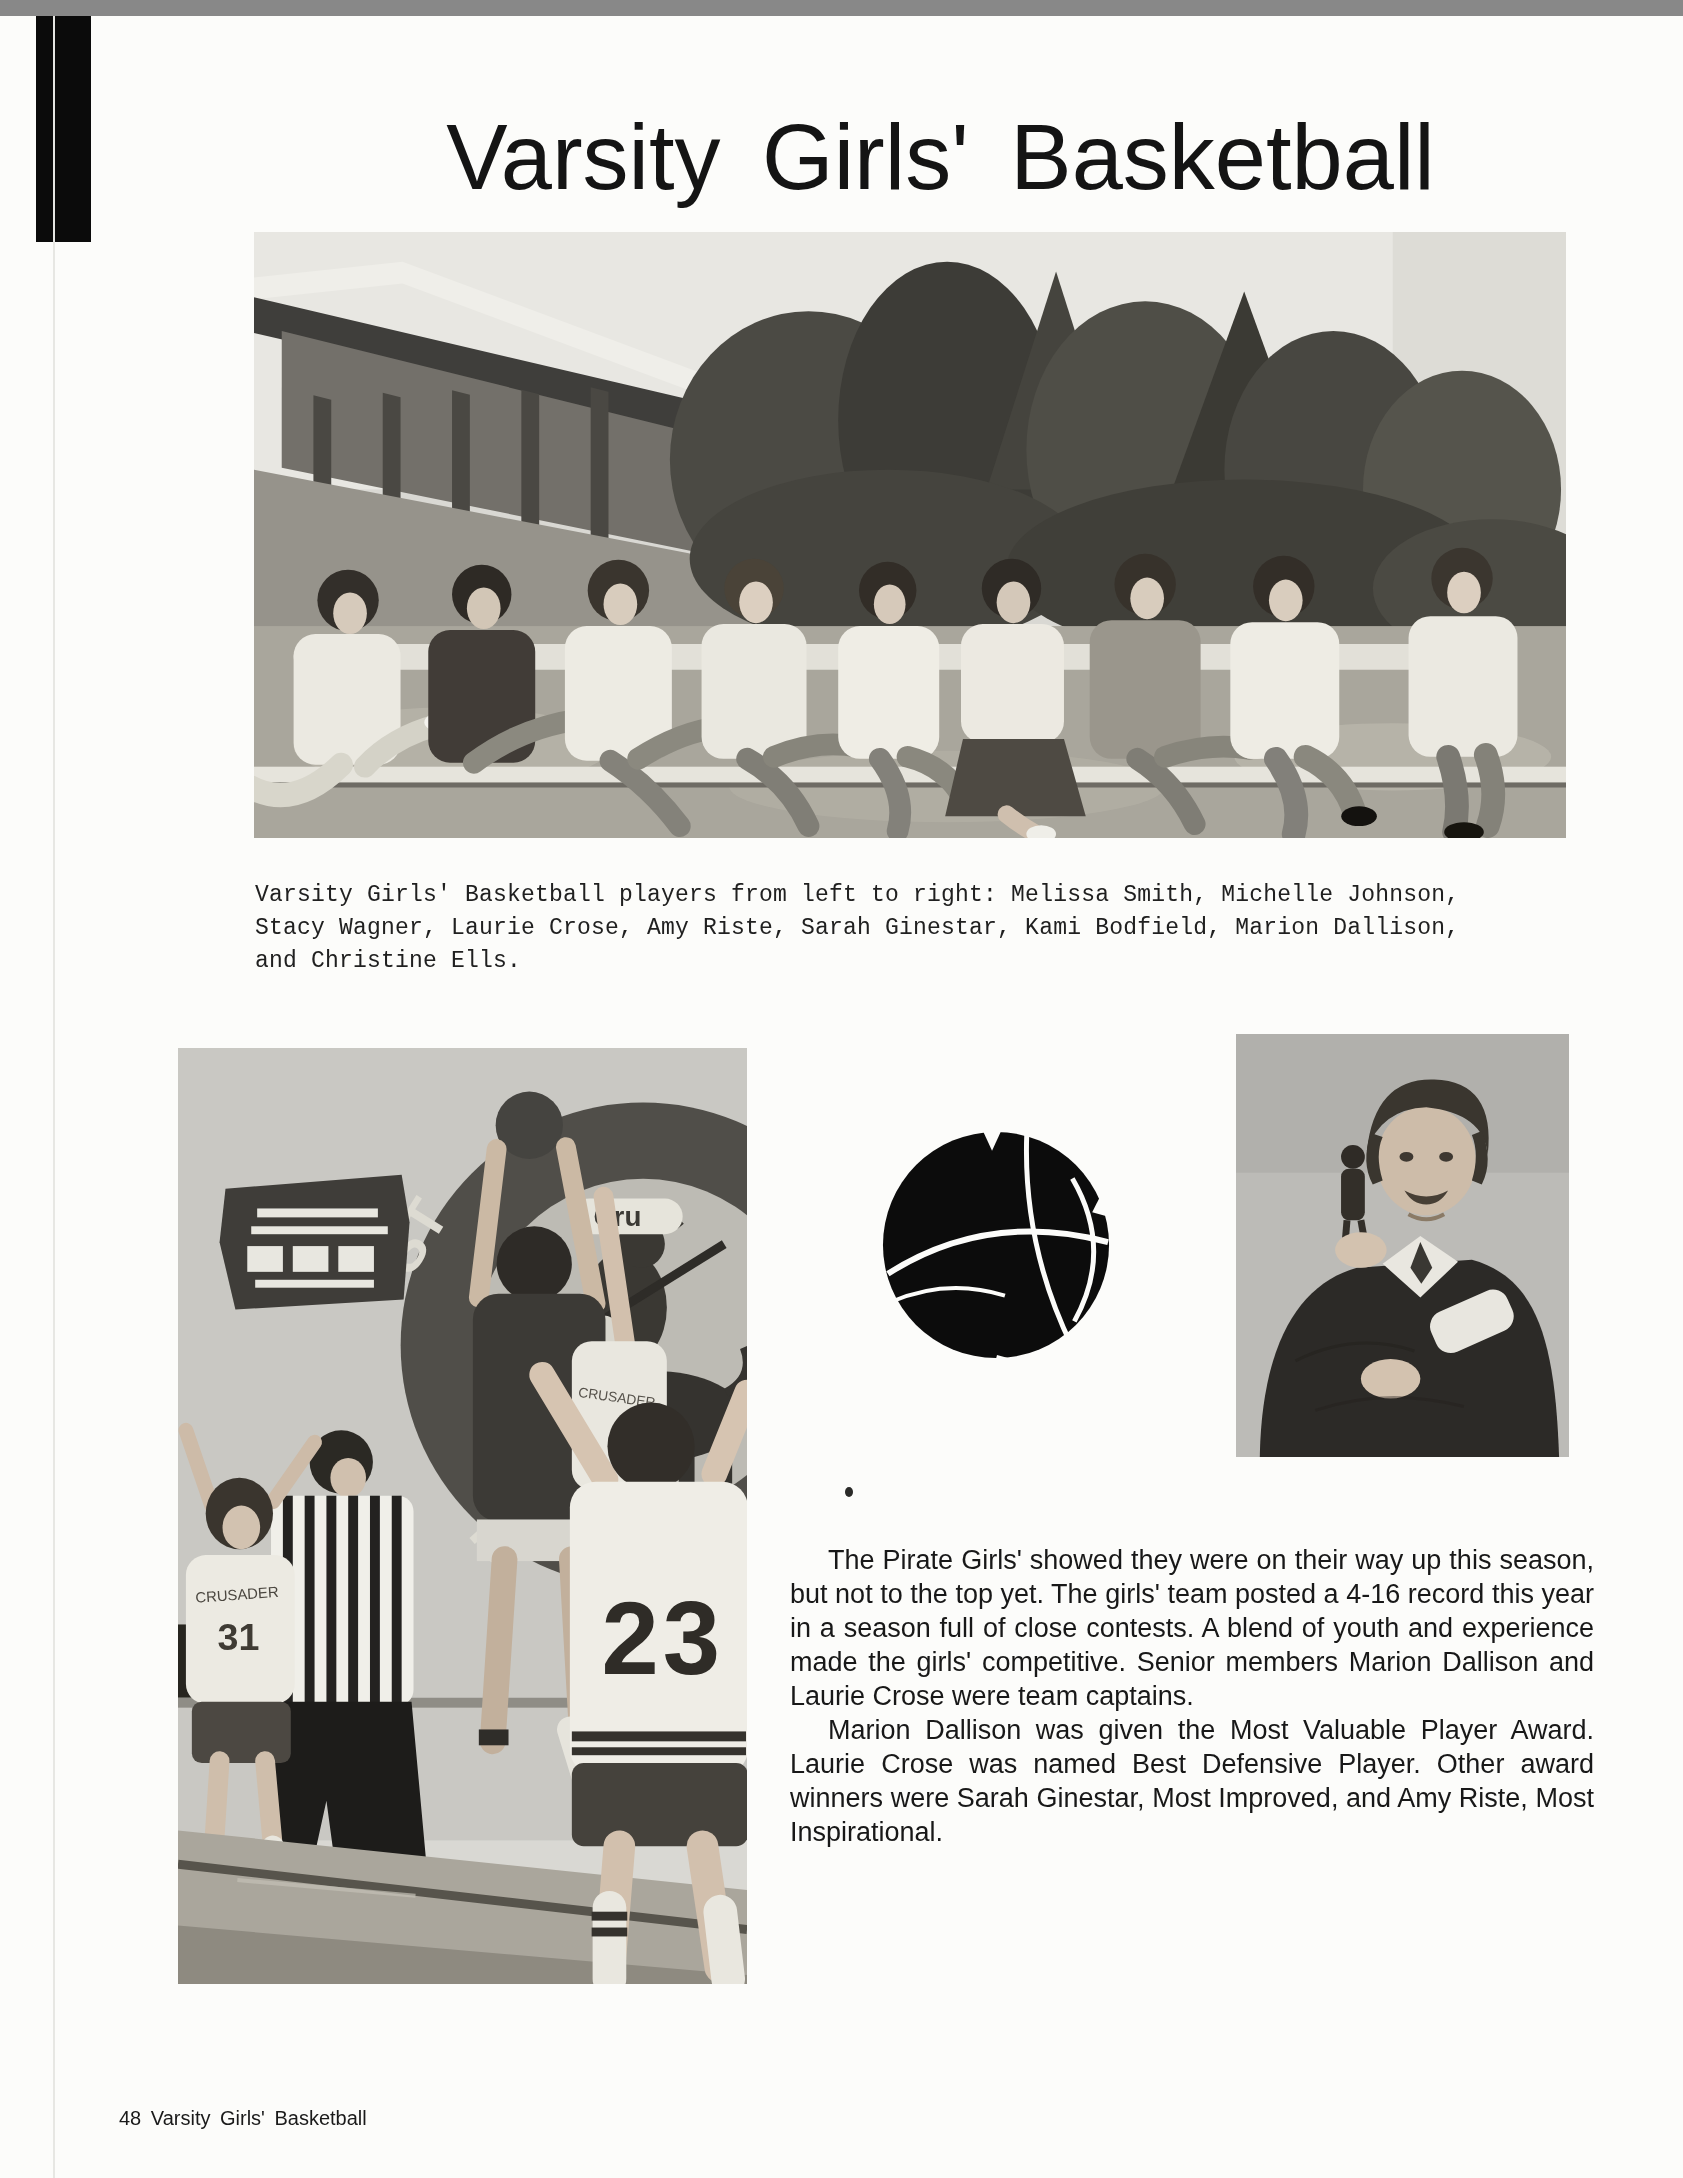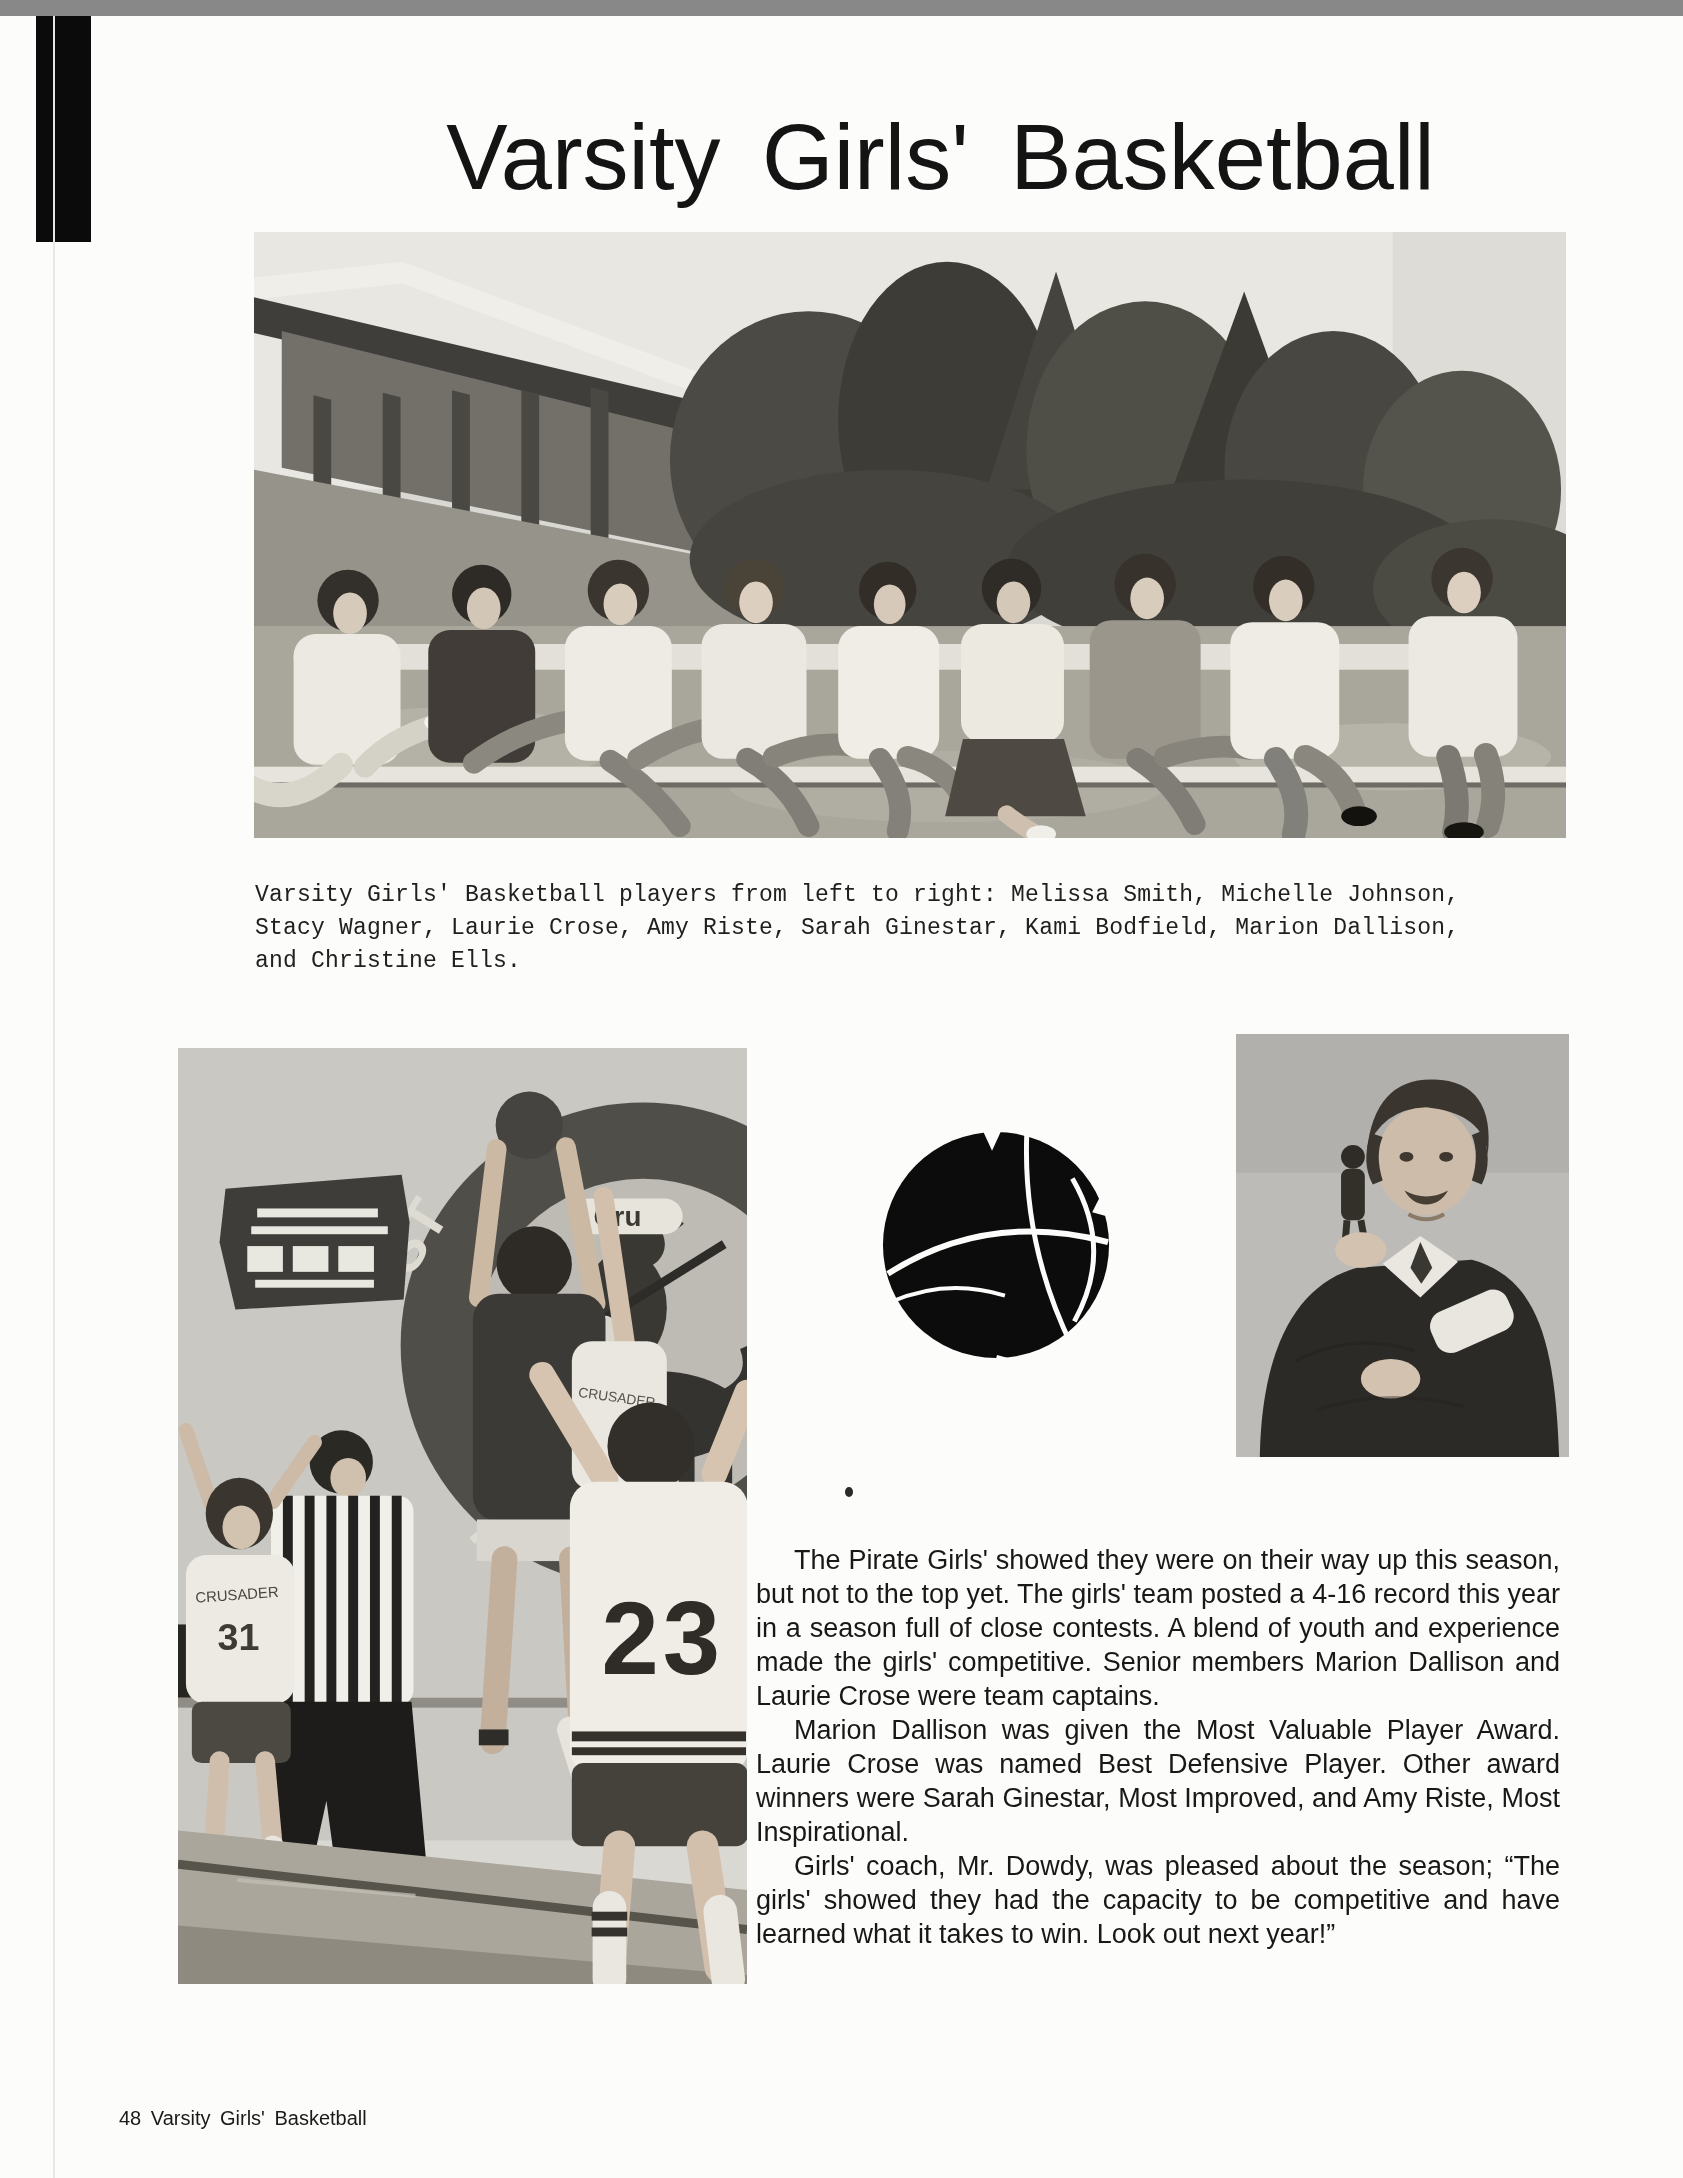--- a/index.html
+++ b/index.html
@@ -316,22 +316,21 @@
         <ellipse cx="126" cy="218" rx="26" ry="18" fill="#d3c2af"></ellipse>
         <rect x="196" y="268" width="84" height="44" rx="16" fill="#e8e6df" transform="rotate(-24 238 290)"></rect>
         <ellipse cx="156" cy="348" rx="30" ry="20" fill="#d3c2af"></ellipse>
         <path d="M150,340 q30,18 60,10" stroke="#b8a document890" stroke-width="0" fill="none"></path>
         <path d="M60,330 q60,-30 120,-10" stroke="#221f1c" stroke-width="3" fill="none" opacity="0.5"></path>
         <path d="M80,380 q70,-24 150,-4" stroke="#221f1c" stroke-width="3" fill="none" opacity="0.4"></path>
       </g>
     </svg>
   </figure>
 
-  <div class="abs article" style="left:756px;top:1527px;width:804px;">
+  <div class="abs article" style="left:790px;top:1527px;width:804px;">
     <p>The Pirate Girls' showed they were on their way up this season, but not to the top yet. The girls' team posted a 4-16 record this year in a season full of close contests. A blend of youth and experience made the girls' competitive. Senior members Marion Dallison and Laurie Crose were team captains.</p>
     <p>Marion Dallison was given the Most Valuable Player Award. Laurie Crose was named Best Defensive Player. Other award winners were Sarah Ginestar, Most Improved, and Amy Riste, Most Inspirational.</p>
-    <p>Girls' coach, Mr. Dowdy, was pleased about the season; “The girls' showed they had the capacity to be competitive and have learned what it takes to win. Look out next year!”</p>
   </div>
 
   <div class="abs footer" style="left:119px;top:2091px;">48 Varsity Girls' Basketball</div>
 
 </div>
 
 
 </body></html>

